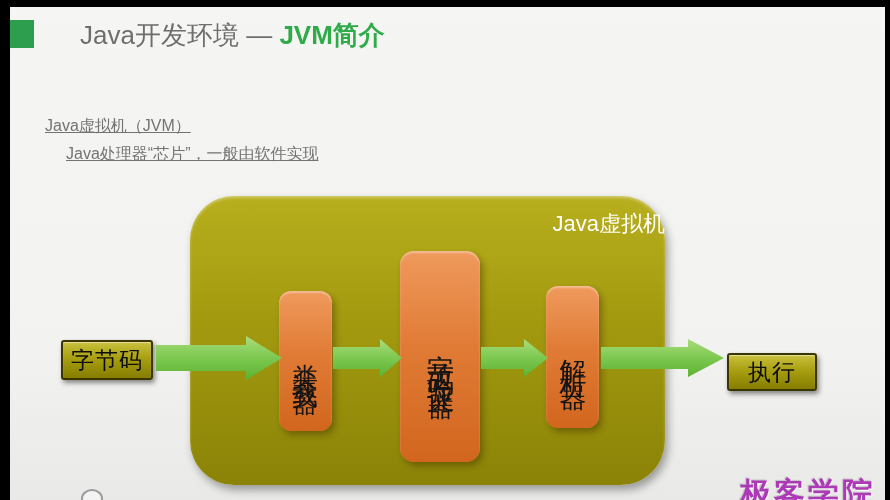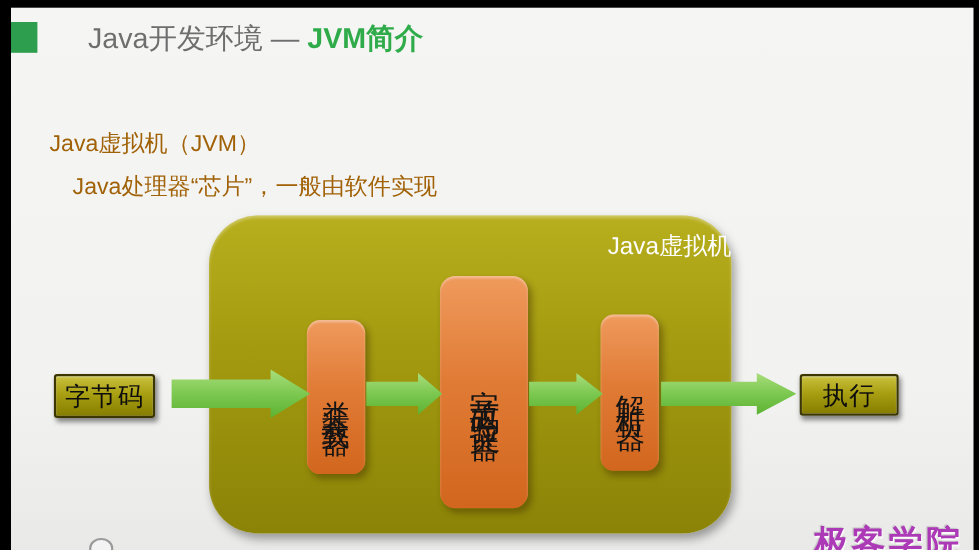--- a/index.html
+++ b/index.html
@@ -12,23 +12,23 @@
   .bar{position:absolute;background:#000;}
   .bar-top{left:0;top:0;width:890px;height:7px;}
   .bar-left{left:0;top:0;width:10px;height:500px;}
   .bar-right{right:0;top:0;width:5px;height:500px;}
 
   
   .title-square{position:absolute;left:10px;top:20px;width:24px;height:28px;background:#2d9e4e;}
   .slide-title{position:absolute;left:44px;top:18px;font-size:26px;color:#6e6e6e;white-space:nowrap;margin-left:36px;}
   .slide-title .hl{color:#2fab49;font-weight:bold;}
 
-  .body-line{position:absolute;font-size:21px;color:#a16207;white-space:nowrap;}
+  .body-line{position:absolute;font-size:16px;color:#737373;white-space:nowrap;text-decoration:underline;}
   .line1{left:45px;top:116px;}
-  .line2{left:66px;top:155px;}
+  .line2{left:66px;top:144px;}
 
   
   .jvm{
     position:absolute;left:190px;top:196px;width:475px;height:289px;
     border-radius:44px;
     background:linear-gradient(180deg,#b8af1e 0%,#a49b10 40%,#8b8307 100%);
     box-shadow:3px 5px 9px rgba(0,0,0,0.35), inset 0 2px 3px rgba(255,255,255,0.35);
   }
   .jvm-label{
     position:absolute;left:0;top:13px;width:100%;text-align:right;
@@ -53,22 +53,22 @@
   .stage3 span{font-size:27px;letter-spacing:13px;}
 
   
   .io-box{
     position:absolute;display:flex;align-items:center;justify-content:center;
     border:2px solid #3b3600;border-radius:3px;
     background:linear-gradient(180deg,#cac13e 0%,#a89f12 45%,#867d00 100%);
     box-shadow:2px 3px 5px rgba(0,0,0,0.45), inset 0 1px 1px rgba(255,255,255,0.5);
     color:#0d0d0d;font-size:23px;letter-spacing:1px;white-space:nowrap;
   }
-  .io-in{left:49px;top:340px;width:88px;height:36px;}
-  .io-out{left:727px;top:340px;width:86px;height:34px;font-family:Liberation Serif, serif;}
+  .io-in{left:61px;top:340px;width:88px;height:36px;}
+  .io-out{left:727px;top:353px;width:86px;height:34px;font-family:Liberation Serif, serif;}
 
   .arrow-layer{position:absolute;left:0;top:0;pointer-events:none;}
 
   
   .watermark{
     position:absolute;right:14px;top:434px;display:flex;flex-direction:column;align-items:flex-end;
     color:#a21caf;text-shadow:1px 1px 1px #ffffff,-1px -1px 1px #bcbcbc;
     font-weight:bold;opacity:0.85;margin-top:44px;
   }
   .wm-brand{font-size:31px;letter-spacing:3px;line-height:1.0;}

